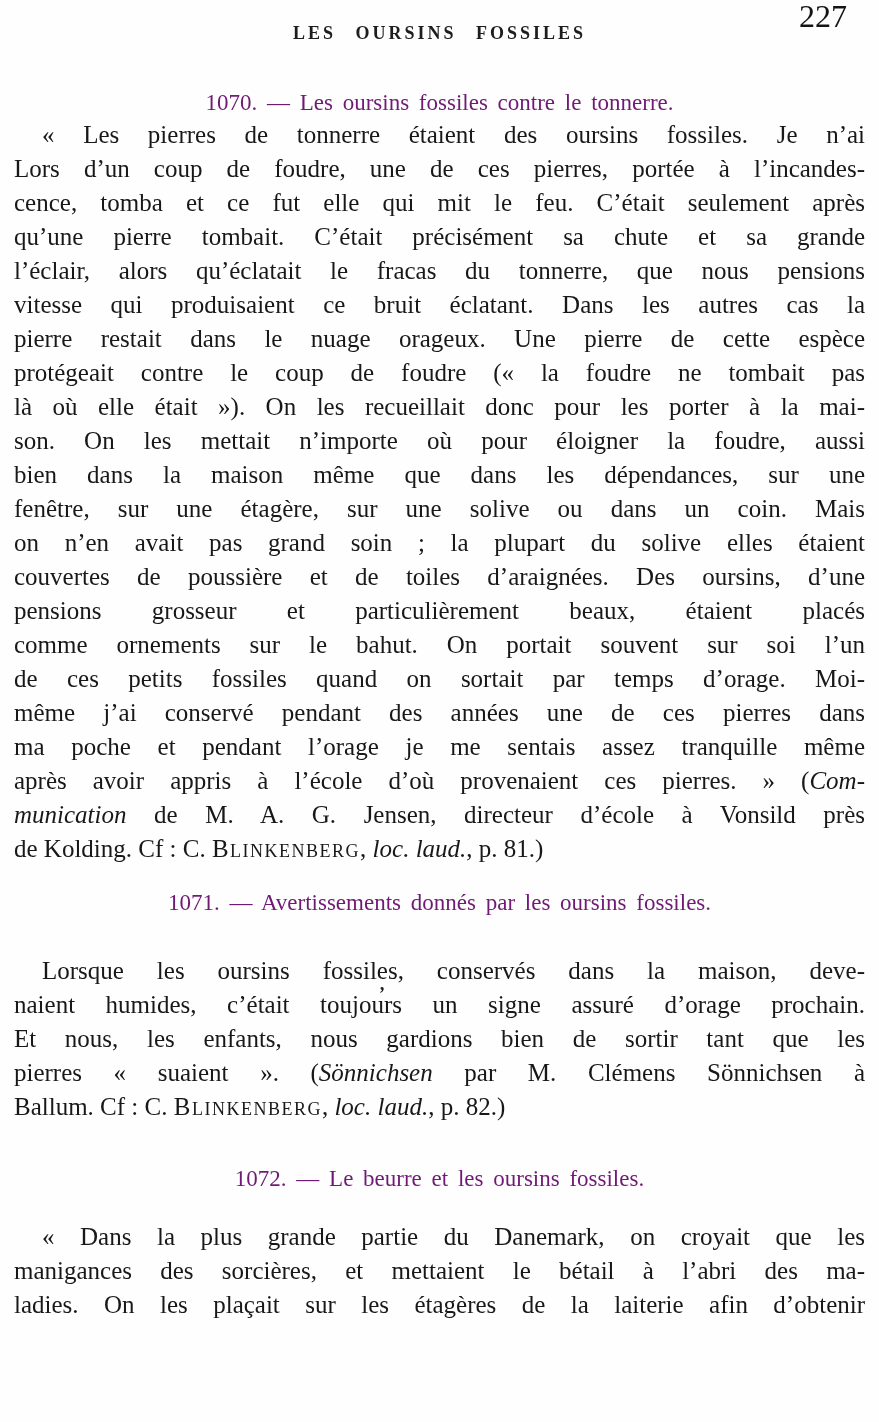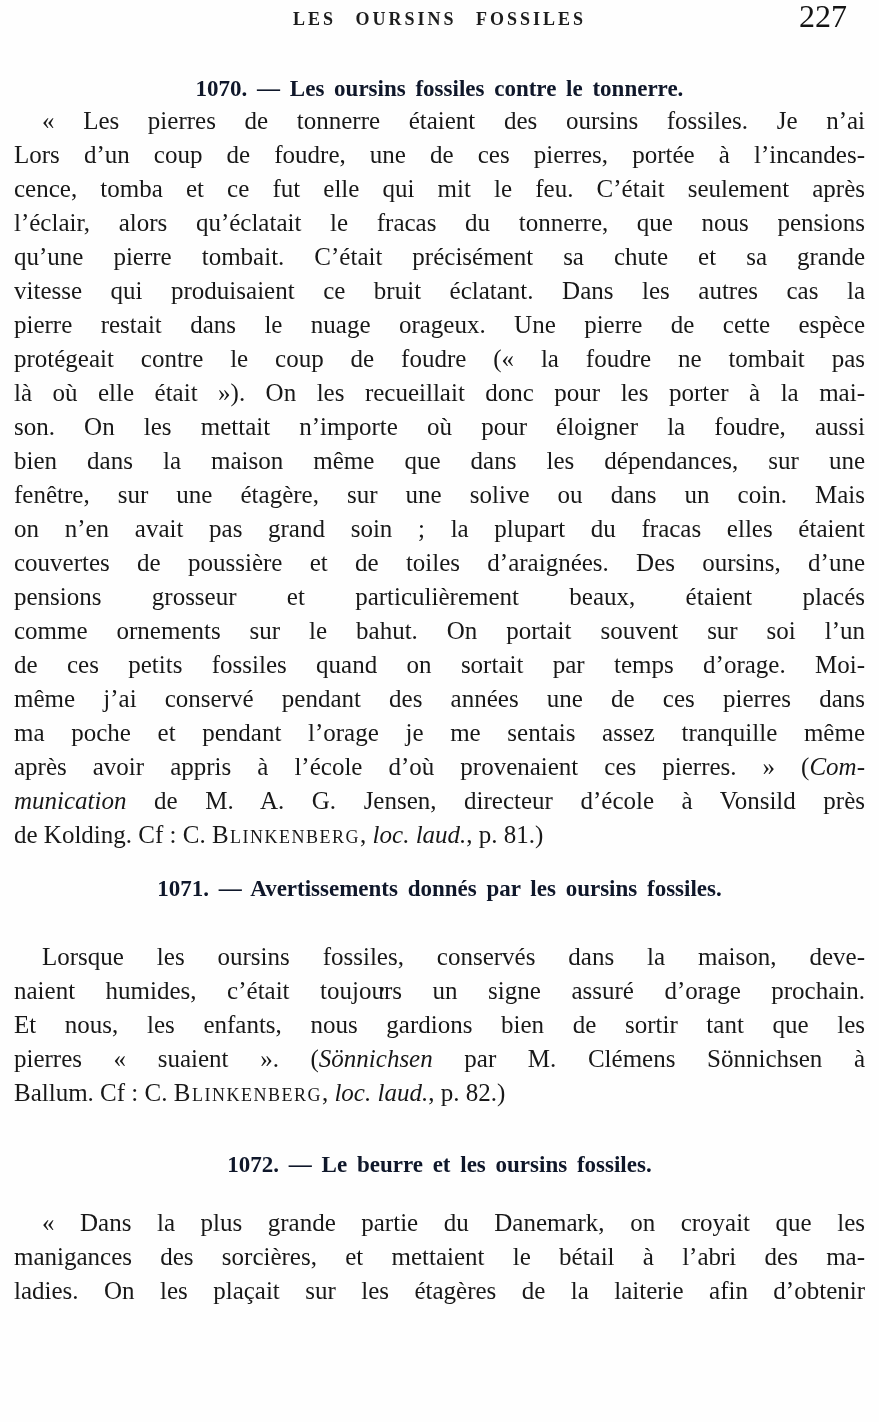--- a/index.html
+++ b/index.html
@@ -16,46 +16,46 @@
   }
   .page {
     position: relative;
     width: 851px;
     height: 1422px;
     padding: 0 14px;
   }
   .running-header {
     position: relative;
     height: 34px;
-    padding-top: 2px;
+    padding-top: 16px;
   }
   .header-title {
     text-align: center;
     padding-top: 7px;
     font-size: 18px;
     font-weight: bold;
     letter-spacing: 3px;
     word-spacing: 12px;
     color: #1d1d1d;
   }
   .page-number {
     position: absolute;
     right: 18px;
     top: 0;
     font-size: 32px;
     line-height: 32px;
     color: #141414;
   }
   .section-heading {
     text-align: center;
-    font-weight: bold;
+    font-weight: normal;
     font-size: 23px;
     line-height: 30px;
     word-spacing: 4px;
-    color: #0f172a;
+    color: #701a75;
   }
   #h1070 { margin-top: 38px; }
   #p1070 { }
   #h1071 { margin-top: 22px; }
   #p1071 { margin-top: 36px; }
   #h1072 { margin-top: 40px; }
   #p1072 { margin-top: 26px; }
   .para {
     font-size: 25px;
     line-height: 34px;
@@ -91,30 +91,30 @@
     <div class="header-title">LES OURSINS FOSSILES</div>
     <div class="page-number">227</div>
   </div>
 
   <div class="section-heading" id="h1070">1070. — Les oursins fossiles contre le tonnerre.</div>
 
   <div class="para" id="p1070">
       <div class="textline indent just"><span>« Les pierres de tonnerre étaient des oursins fossiles. Je n’ai</span></div>
       <div class="textline just"><span>Lors d’un coup de foudre, une de ces pierres, portée à l’incandes-</span></div>
       <div class="textline just"><span>cence, tomba et ce fut elle qui mit le feu. C’était seulement après</span></div>
+      <div class="textline just"><span>qu’une pierre tombait. C’était précisément sa chute et sa grande</span></div>
       <div class="textline just"><span>l’éclair, alors qu’éclatait le fracas du tonnerre, que nous pensions</span></div>
-      <div class="textline just"><span>qu’une pierre tombait. C’était précisément sa chute et sa grande</span></div>
       <div class="textline just"><span>vitesse qui produisaient ce bruit éclatant. Dans les autres cas la</span></div>
       <div class="textline just"><span>pierre restait dans le nuage orageux. Une pierre de cette espèce</span></div>
       <div class="textline just"><span>protégeait contre le coup de foudre (« la foudre ne tombait pas</span></div>
       <div class="textline just"><span>là où elle était »). On les recueillait donc pour les porter à la mai-</span></div>
       <div class="textline just"><span>son. On les mettait n’importe où pour éloigner la foudre, aussi</span></div>
       <div class="textline just"><span>bien dans la maison même que dans les dépendances, sur une</span></div>
       <div class="textline just"><span>fenêtre, sur une étagère, sur une solive ou dans un coin. Mais</span></div>
-      <div class="textline just"><span>on n’en avait pas grand soin ; la plupart du fracas elles étaient</span></div>
+      <div class="textline just"><span>on n’en avait pas grand soin ; la plupart du solive elles étaient</span></div>
       <div class="textline just"><span>couvertes de poussière et de toiles d’araignées. Des oursins, d’une</span></div>
       <div class="textline just"><span>pensions grosseur et particulièrement beaux, étaient placés</span></div>
       <div class="textline just"><span>comme ornements sur le bahut. On portait souvent sur soi l’un</span></div>
       <div class="textline just"><span>de ces petits fossiles quand on sortait par temps d’orage. Moi-</span></div>
       <div class="textline just"><span>même j’ai conservé pendant des années une de ces pierres dans</span></div>
       <div class="textline just"><span>ma poche et pendant l’orage je me sentais assez tranquille même</span></div>
       <div class="textline just"><span>après avoir appris à l’école d’où provenaient ces pierres. » (</span><span class="it">Com-</span></div>
       <div class="textline just"><span class="it">munication</span><span> de M. A. G. Jensen, directeur d’école à Vonsild près</span></div>
       <div class="textline"><span>de Kolding. Cf : C. </span><span class="sc">Blinkenberg</span><span>, </span><span class="it">loc. laud.</span><span>, p. 81.)</span></div>
     </div>

